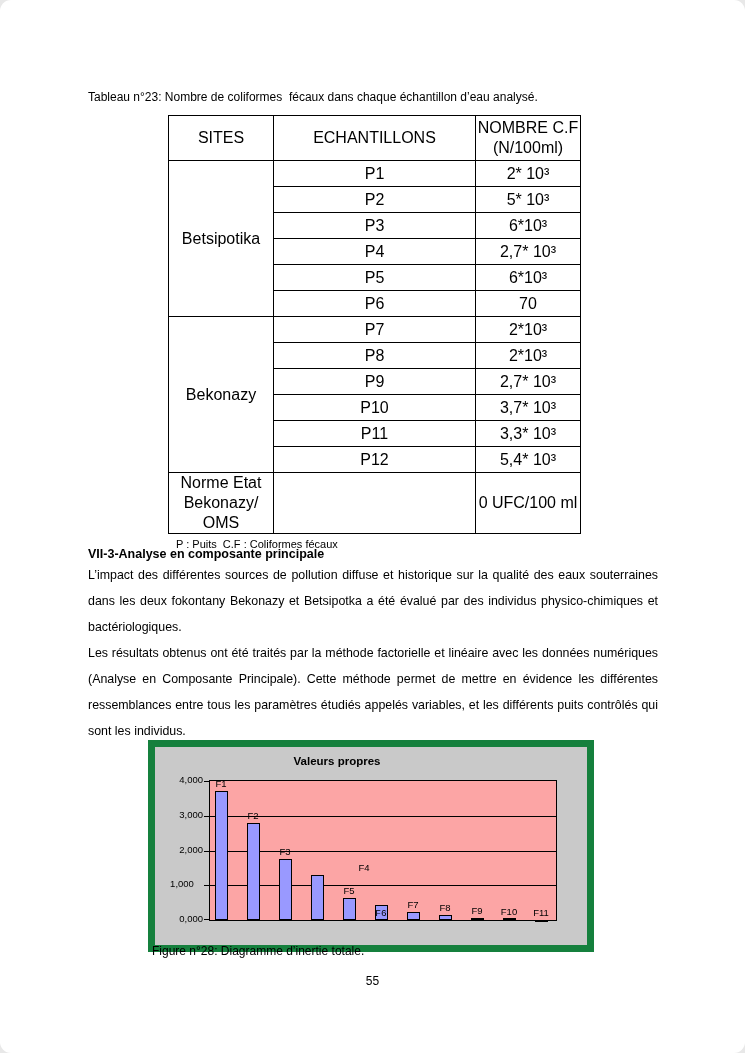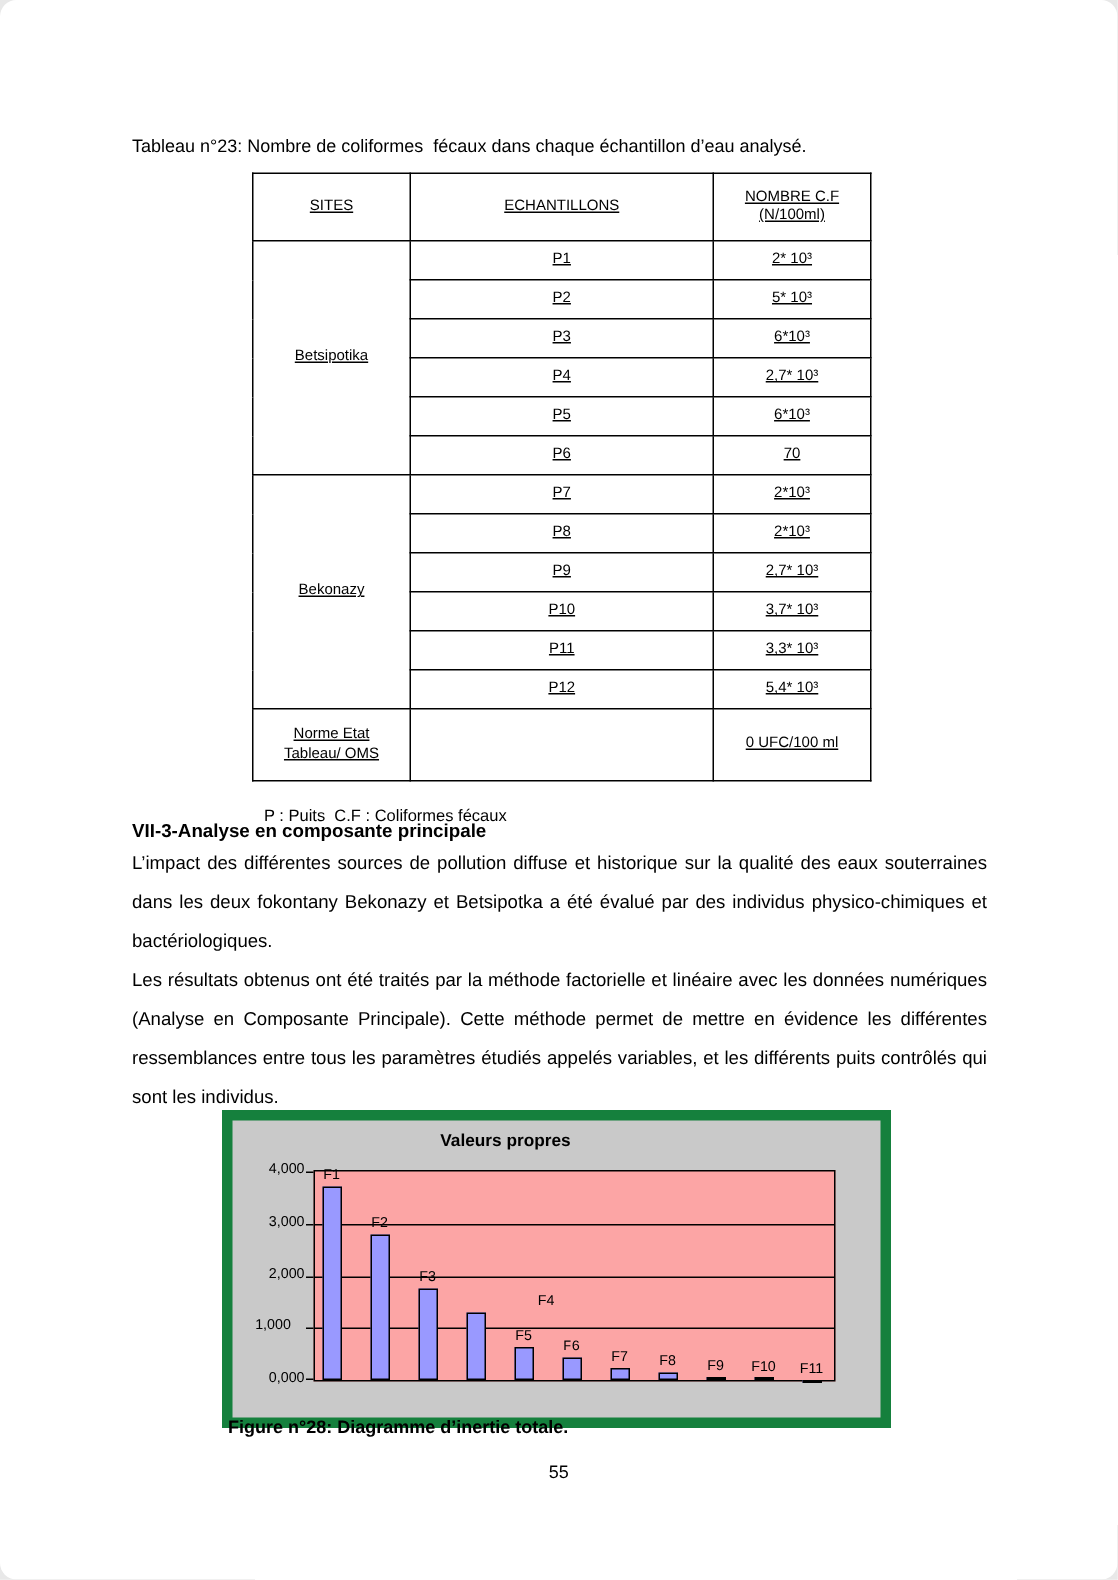--- a/index.html
+++ b/index.html
@@ -7,21 +7,21 @@
     position:relative;width:745px;height:1053px;background:#ffffff;
     font-family:"Liberation Sans",sans-serif;color:#000;overflow:hidden;
     margin:0 auto;
     border-radius:11px;
   }
   .table-caption{
     position:absolute;left:88px;top:90px;font-size:12px;white-space:pre-wrap;
   }
   table.coliform{
     position:absolute;left:168px;top:115px;width:412px;
-    border-collapse:collapse;table-layout:fixed;font-size:10px;text-decoration:underline;
+    border-collapse:collapse;table-layout:fixed;font-size:16px;
   }
   table.coliform th, table.coliform td{
     border:1px solid #000;text-align:center;vertical-align:middle;
     padding:0;font-weight:normal;line-height:1.25;
   }
   table.coliform thead tr{height:45px;}
   table.coliform tbody tr{height:26px;}
   table.coliform tbody tr.tall{height:48px;}
   .footnote{
     position:absolute;left:176px;top:538px;font-size:11px;white-space:pre-wrap;
@@ -46,21 +46,21 @@
     position:absolute;left:54px;top:33px;width:346px;height:139px;
     background:#ffffff;border:1px solid #000;
   }
   .gridline{position:absolute;left:0;width:100%;height:1px;background:#000;}
   .ytick{position:absolute;left:-6px;width:5px;height:1px;background:#000;}
   .ylabel{
     position:absolute;left:6px;width:42px;text-align:right;font-size:9.5px;
   }
   .bar{position:absolute;background:#9999ff;border:1px solid #000;box-sizing:border-box;}
   .bar-label{position:absolute;width:26px;text-align:center;font-size:9.5px;}
-  .figure-caption{position:absolute;left:152px;top:944px;font-size:12px;font-weight:bold;}
+  .figure-caption{position:absolute;left:152px;top:944px;font-size:12px;}
   .page-number{
     position:absolute;left:0;top:974px;width:100%;text-align:center;font-size:12px;
   }
 </style>
 </head>
 <body>
 
 <div class="page">
 
   <div class="table-caption">Tableau n°23: Nombre de coliformes  fécaux dans chaque échantillon d’eau analysé.</div>
@@ -132,21 +132,21 @@
           <td>P11</td>
           <td>3,3* 10³</td>
         </tr>
         <tr>
           <td>P12</td>
           <td>5,4* 10³</td>
         </tr>
         <tr class="tall">
           <td rowspan="1">
             <div>Norme Etat</div>
-            <div>Tableau/ OMS</div>
+            <div>Bekonazy/ OMS</div>
           </td>
           <td></td>
           <td>0 UFC/100 ml</td>
         </tr>
       </tbody>
   </table>
 
   <div class="footnote">P : Puits  C.F : Coliformes fécaux</div>
 
   <div class="section-heading">VII-3-Analyse en composante principale</div>
@@ -171,21 +171,21 @@
         <div class="bar-label" style="left: -2px; bottom: 130.575px;">F1</div>
         <div class="bar" style="left: 36.5px; width: 13px; background: rgb(153, 153, 255); border-color: rgb(0, 0, 0); bottom: 0px; height: 97.3px;"></div>
         <div class="bar-label" style="left: 30px; bottom: 99.3px;">F2</div>
         <div class="bar" style="left: 68.5px; width: 13px; background: rgb(153, 153, 255); border-color: rgb(0, 0, 0); bottom: 0px; height: 60.8125px;"></div>
         <div class="bar-label" style="left: 62px; bottom: 62.8125px;">F3</div>
         <div class="bar" style="left: 100.5px; width: 13px; background: rgb(153, 153, 255); border-color: rgb(0, 0, 0); bottom: 0px; height: 45.175px;"></div>
         <div class="bar-label" style="left: 94px; bottom: 47.175px; margin-left: 47px;">F4</div>
         <div class="bar" style="left: 132.5px; width: 13px; background: rgb(153, 153, 255); border-color: rgb(0, 0, 0); bottom: 0px; height: 21.545px;"></div>
         <div class="bar-label" style="left: 126px; bottom: 23.545px;">F5</div>
         <div class="bar" style="left: 164.5px; width: 13px; background: rgb(153, 153, 255); border-color: rgb(0, 0, 0); bottom: 0px; height: 14.9425px;"></div>
-        <div class="bar-label" style="left: 158px; bottom: 17px; font-family: Liberation Mono, monospace;">F6</div>
+        <div class="bar-label" style="left: 158px; bottom: 1px; font-family: Liberation Mono, monospace;">F6</div>
         <div class="bar" style="left: 196.5px; width: 13px; background: rgb(153, 153, 255); border-color: rgb(0, 0, 0); bottom: 0px; height: 7.645px;"></div>
         <div class="bar-label" style="left: 190px; bottom: 9.645px;">F7</div>
         <div class="bar" style="left: 228.5px; width: 13px; background: rgb(153, 153, 255); border-color: rgb(0, 0, 0); bottom: 0px; height: 4.5175px;"></div>
         <div class="bar-label" style="left: 222px; bottom: 6.5175px; margin-top: 45px;">F8</div>
         <div class="bar" style="left: 260.5px; width: 13px; background: rgb(153, 153, 255); border-color: rgb(0, 0, 0); bottom: 0px; height: 1.7375px;"></div>
         <div class="bar-label" style="left: 254px; bottom: 3.7375px;">F9</div>
         <div class="bar" style="left: 292.5px; width: 13px; background: rgb(153, 153, 255); border-color: rgb(0, 0, 0); bottom: 0px; height: 0.695px;"></div>
         <div class="bar-label" style="left: 286px; bottom: 2.695px;">F10</div>
         <div class="bar" style="left: 324.5px; width: 13px; background: rgb(153, 153, 255); border-color: rgb(0, 0, 0); top: 139px; height: 1.7375px;"></div>
         <div class="bar-label" style="left: 318px; bottom: 2px;">F11</div>

